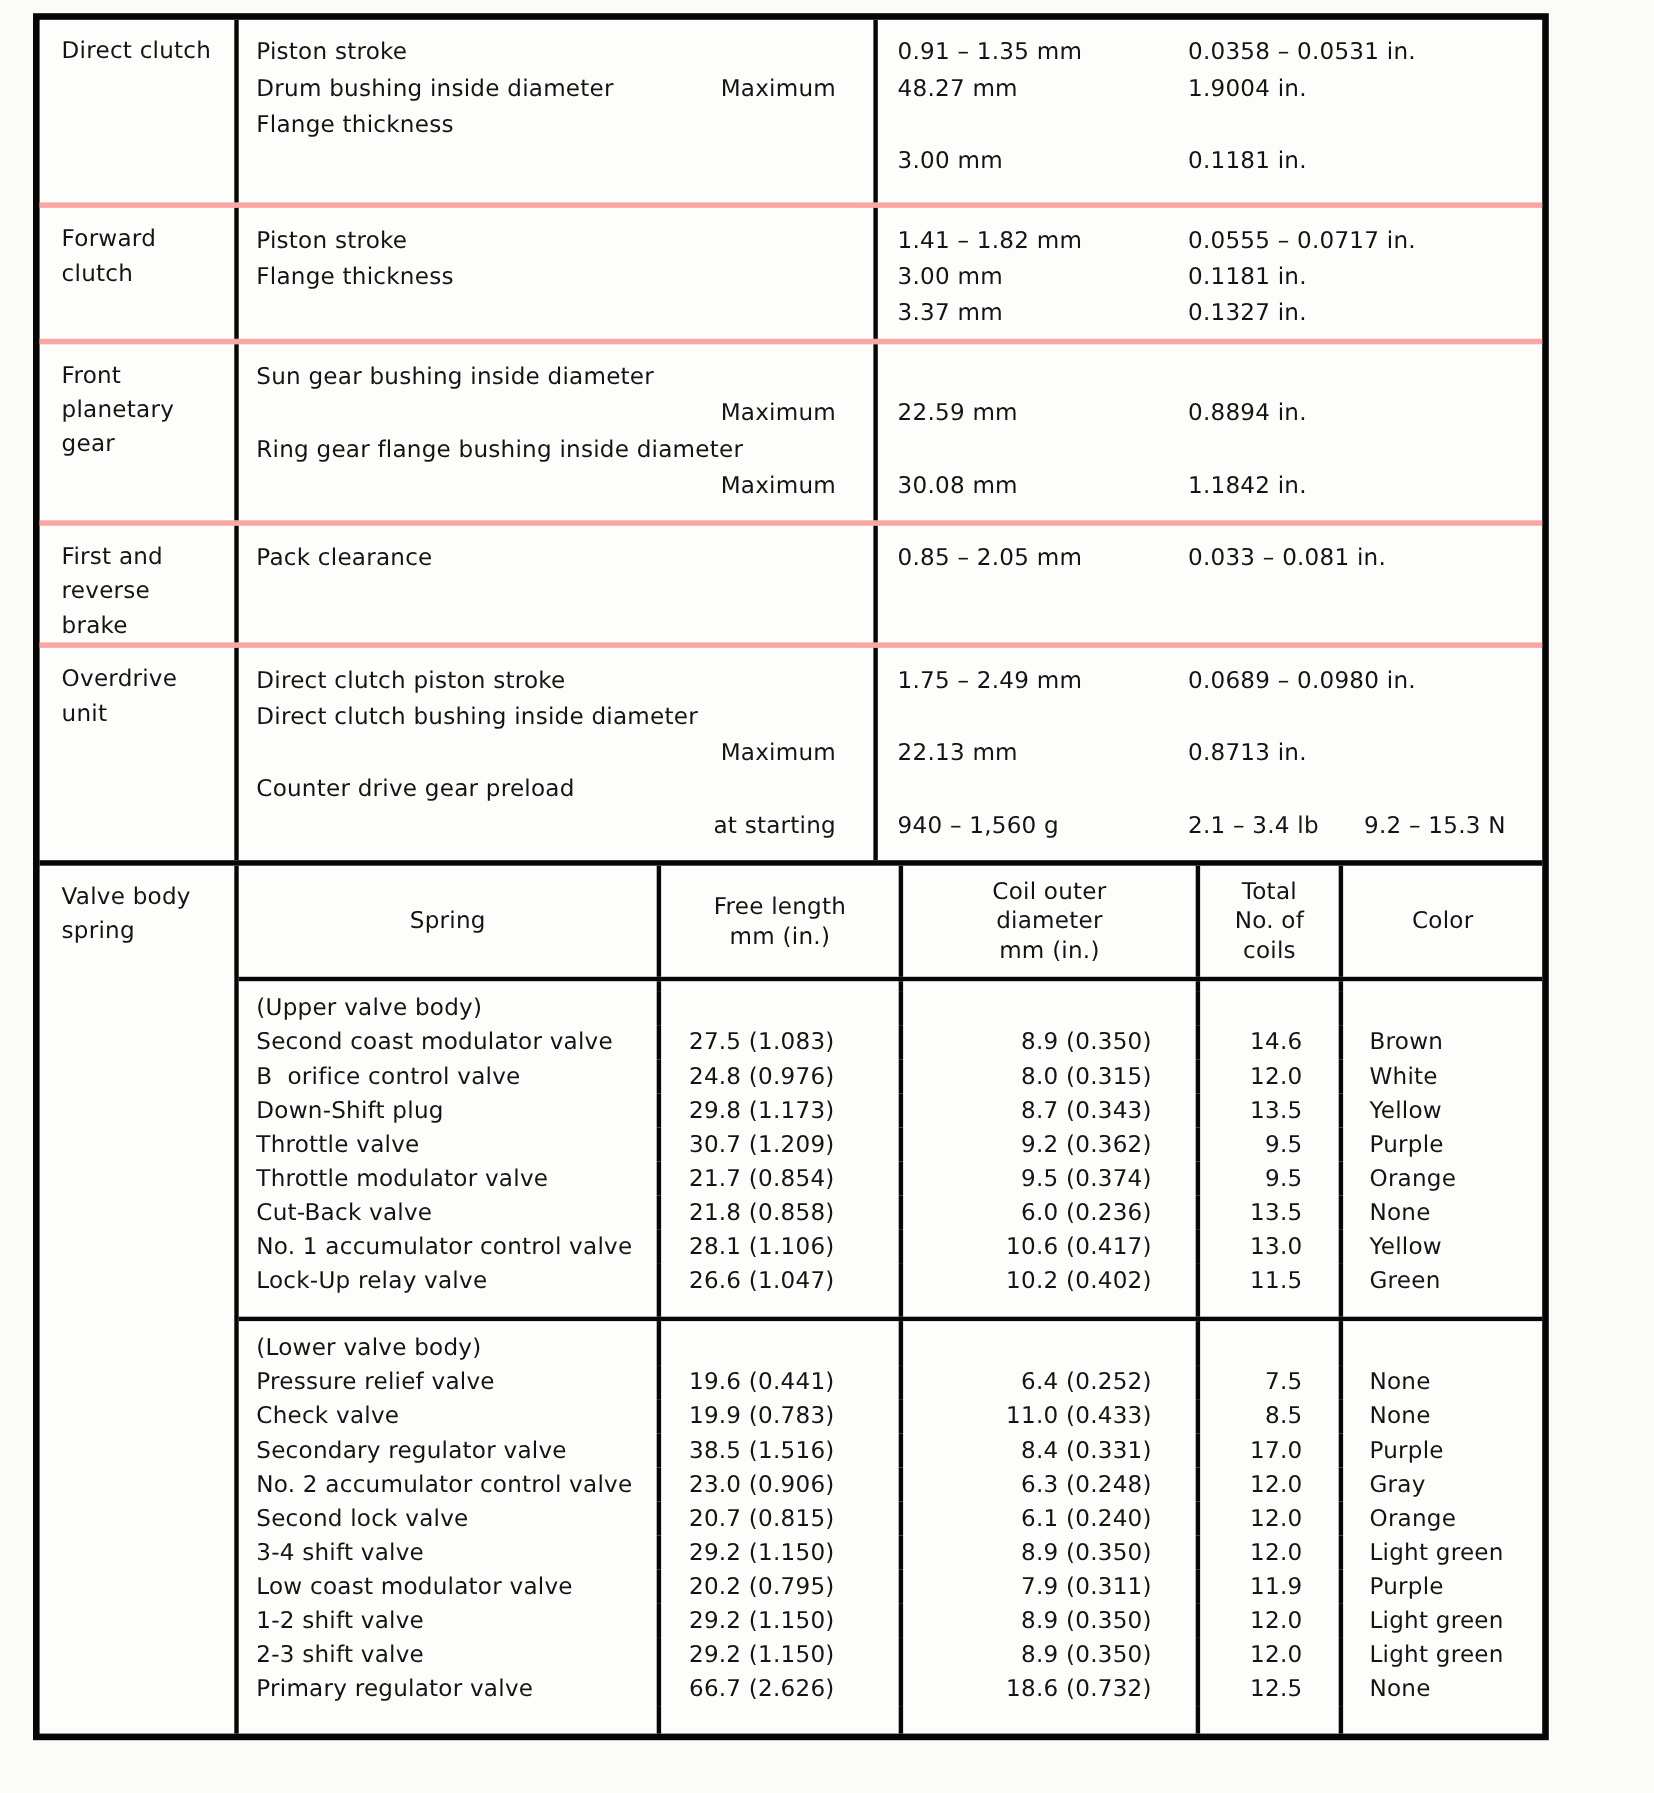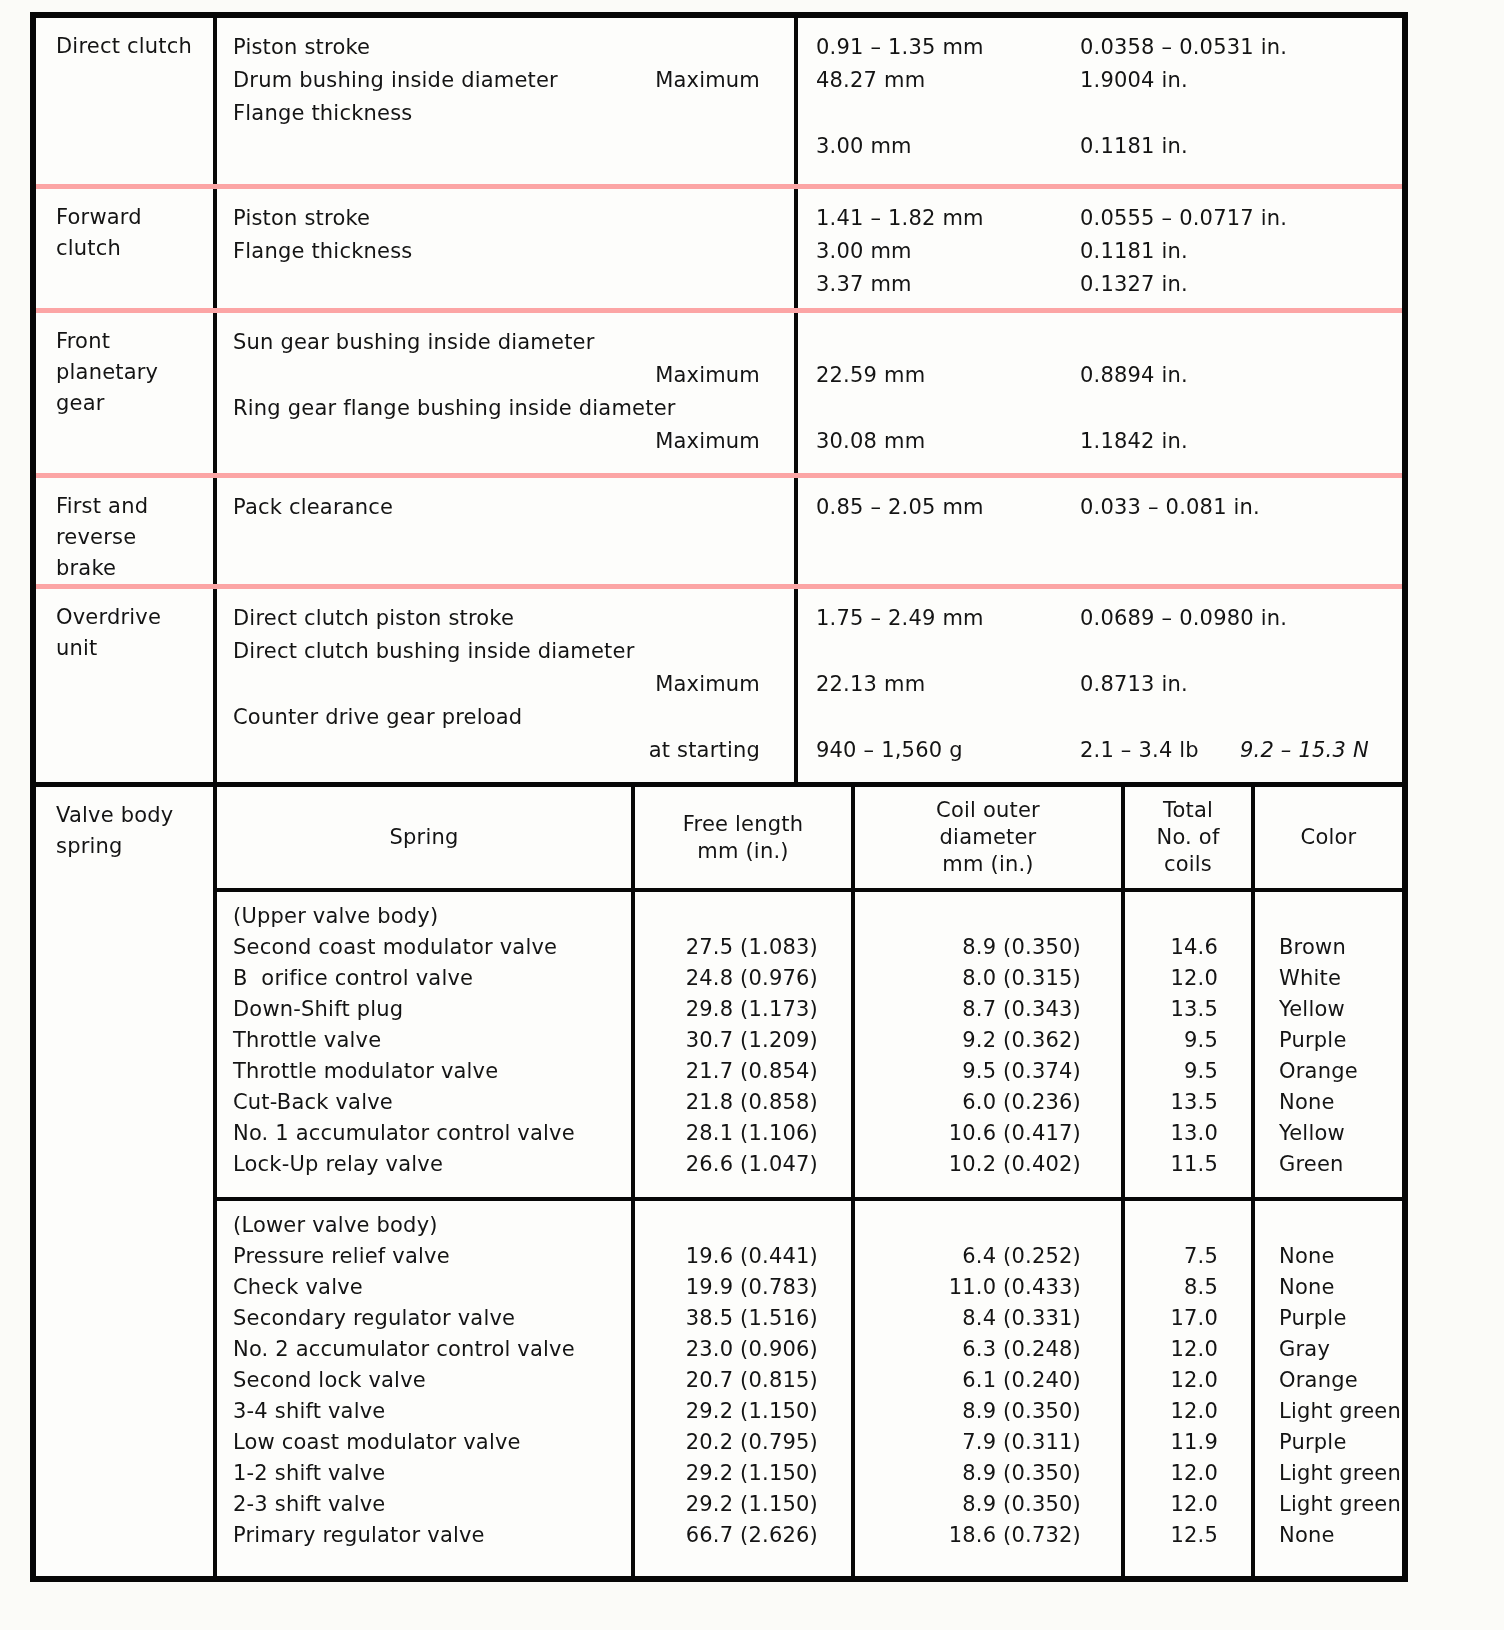--- a/index.html
+++ b/index.html
@@ -28,28 +28,28 @@
   .content { flex:1; position:relative; padding-top:13px; }
   .vline { position:absolute; top:0; bottom:0; left:577px; width:4px; background:#070707; }
   .row { display:flex; height:33px; line-height:33px; }
   .desc-cell {
     width:581px; flex-shrink:0; display:flex; justify-content:space-between;
     padding:0 38px 0 16px; white-space:nowrap;
   }
   .vals { flex:1; display:flex; padding-left:18px; white-space:nowrap; }
   .v1 { width:264px; flex-shrink:0; }
   .v2 { width:160px; flex-shrink:0; }
-  .v3 { flex:1;font-style:italic; }
+  .v3 { flex:1; }
   
   .spring-sec { border-top:5px solid #070707; }
   .stable { flex:1; display:flex; flex-direction:column; }
   .srow { display:flex; align-items:stretch; }
   .sc { border-right:4px solid #070707; }
-  .c-spring { width:418px; padding-left:16px; white-space:pre-wrap; }
-  .c-free  { width:220px; text-align:right; padding-right:33px; }
+  .c-spring { width:384px; padding-left:16px; white-space:pre-wrap; }
+  .c-free  { width:220px; text-align:center; padding-right:33px; }
   .c-coil  { width:270px; text-align:right; padding-right:40px; }
   .c-total { width:130px; text-align:right; padding-right:33px; }
   .c-color { flex:1; border-right:none; padding-left:24px; }
   .shead { border-bottom:4px solid #070707; }
   .shead .sc {
     height:101px; display:flex; align-items:center; justify-content:center;
     text-align:center; white-space:pre-line; line-height:27px; padding:0;
   }
   .drow { height:31px; line-height:31px; }
   .sp-t { height:9px; }

